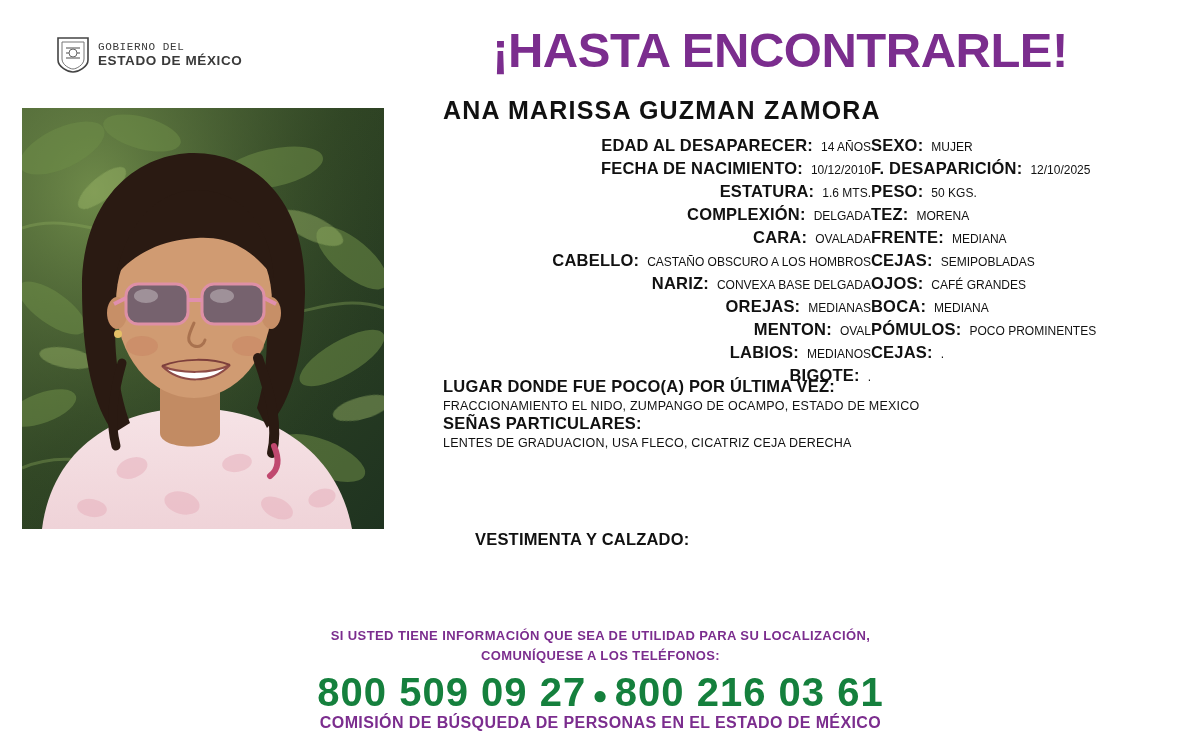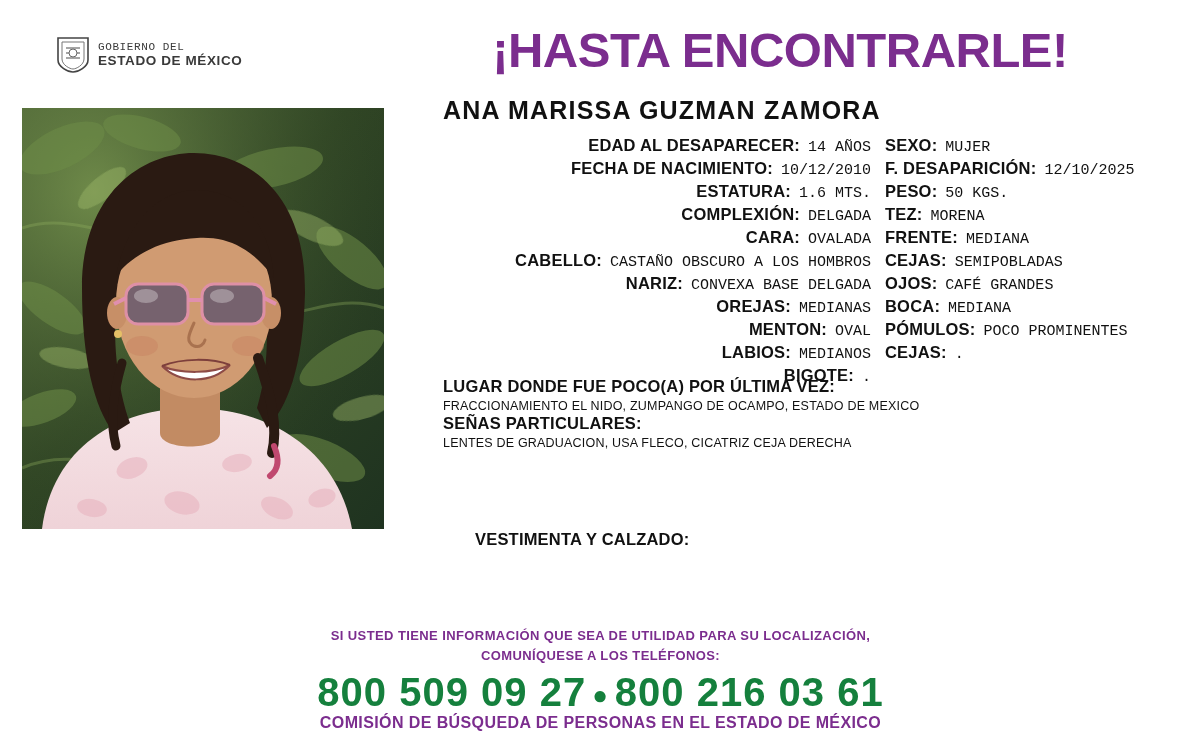--- a/index.html
+++ b/index.html
@@ -110,28 +110,26 @@
     display: flex;
     align-items: baseline;
   }
   .col-left.ralign { justify-content: flex-end; }
   .lbl {
     font-weight: 700;
     font-size: 16.5px;
     letter-spacing: 0.2px;
     white-space: nowrap;
     color: #111;
-    margin-left: 14px;
   }
   .val {
-    font-size: 15px;
+    font-size: 12px;
     margin-left: 8px;
     white-space: nowrap;
     color: #111;
-    font-family: Liberation Mono, monospace;
   }
 
   
   .block {
     position: absolute;
     left: 443px;
     width: 740px;
   }
   .block .b-title {
     font-weight: 700;

